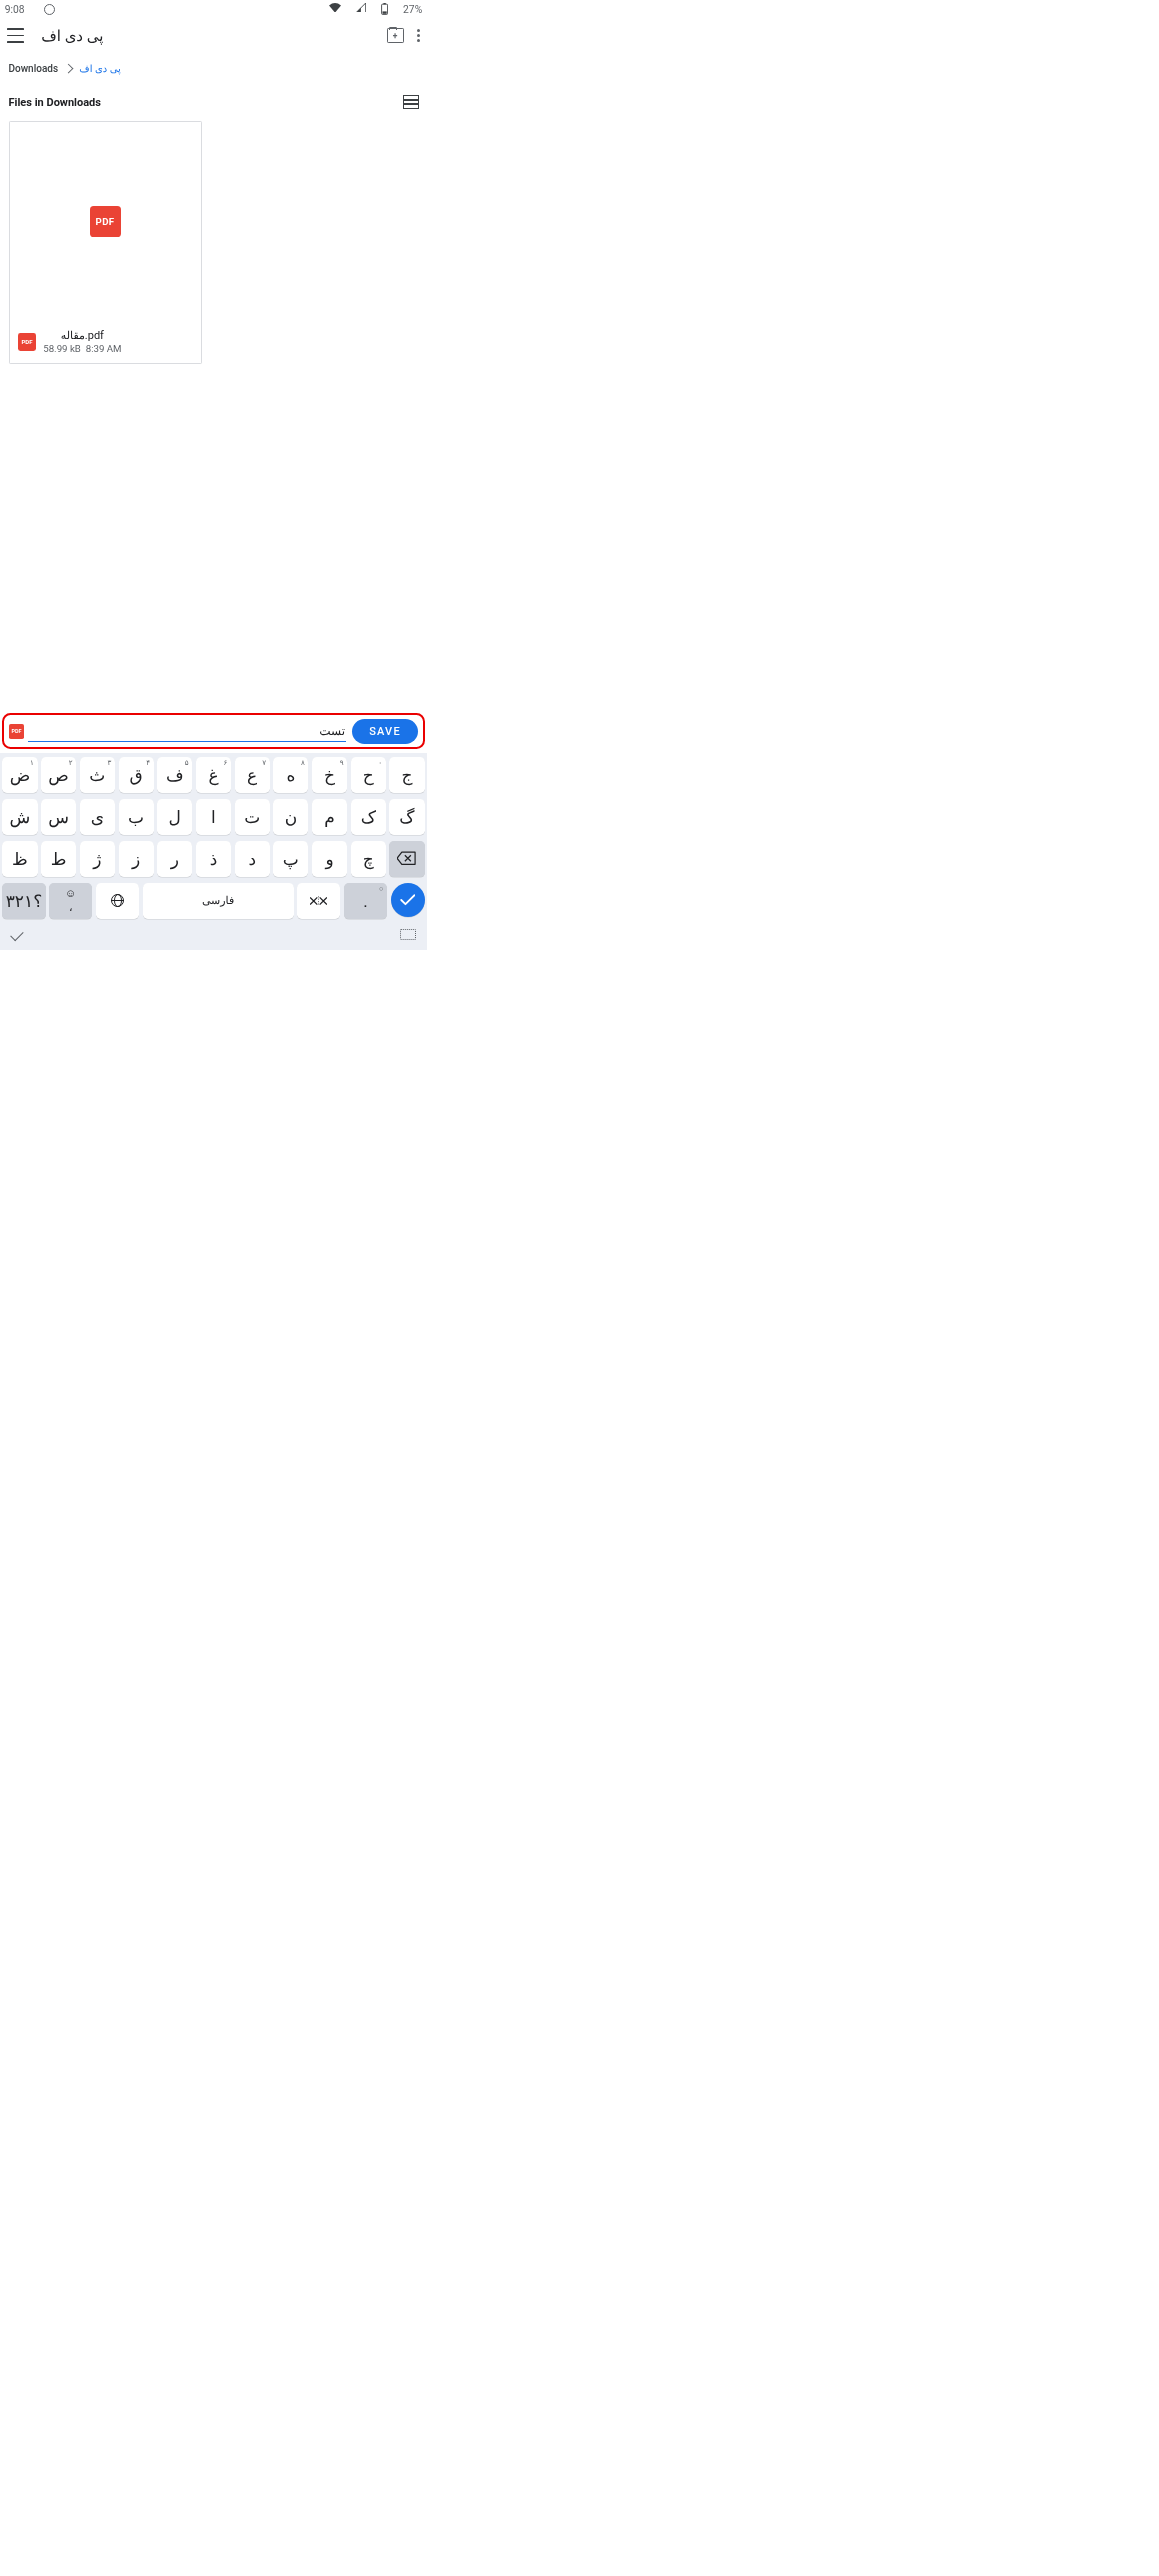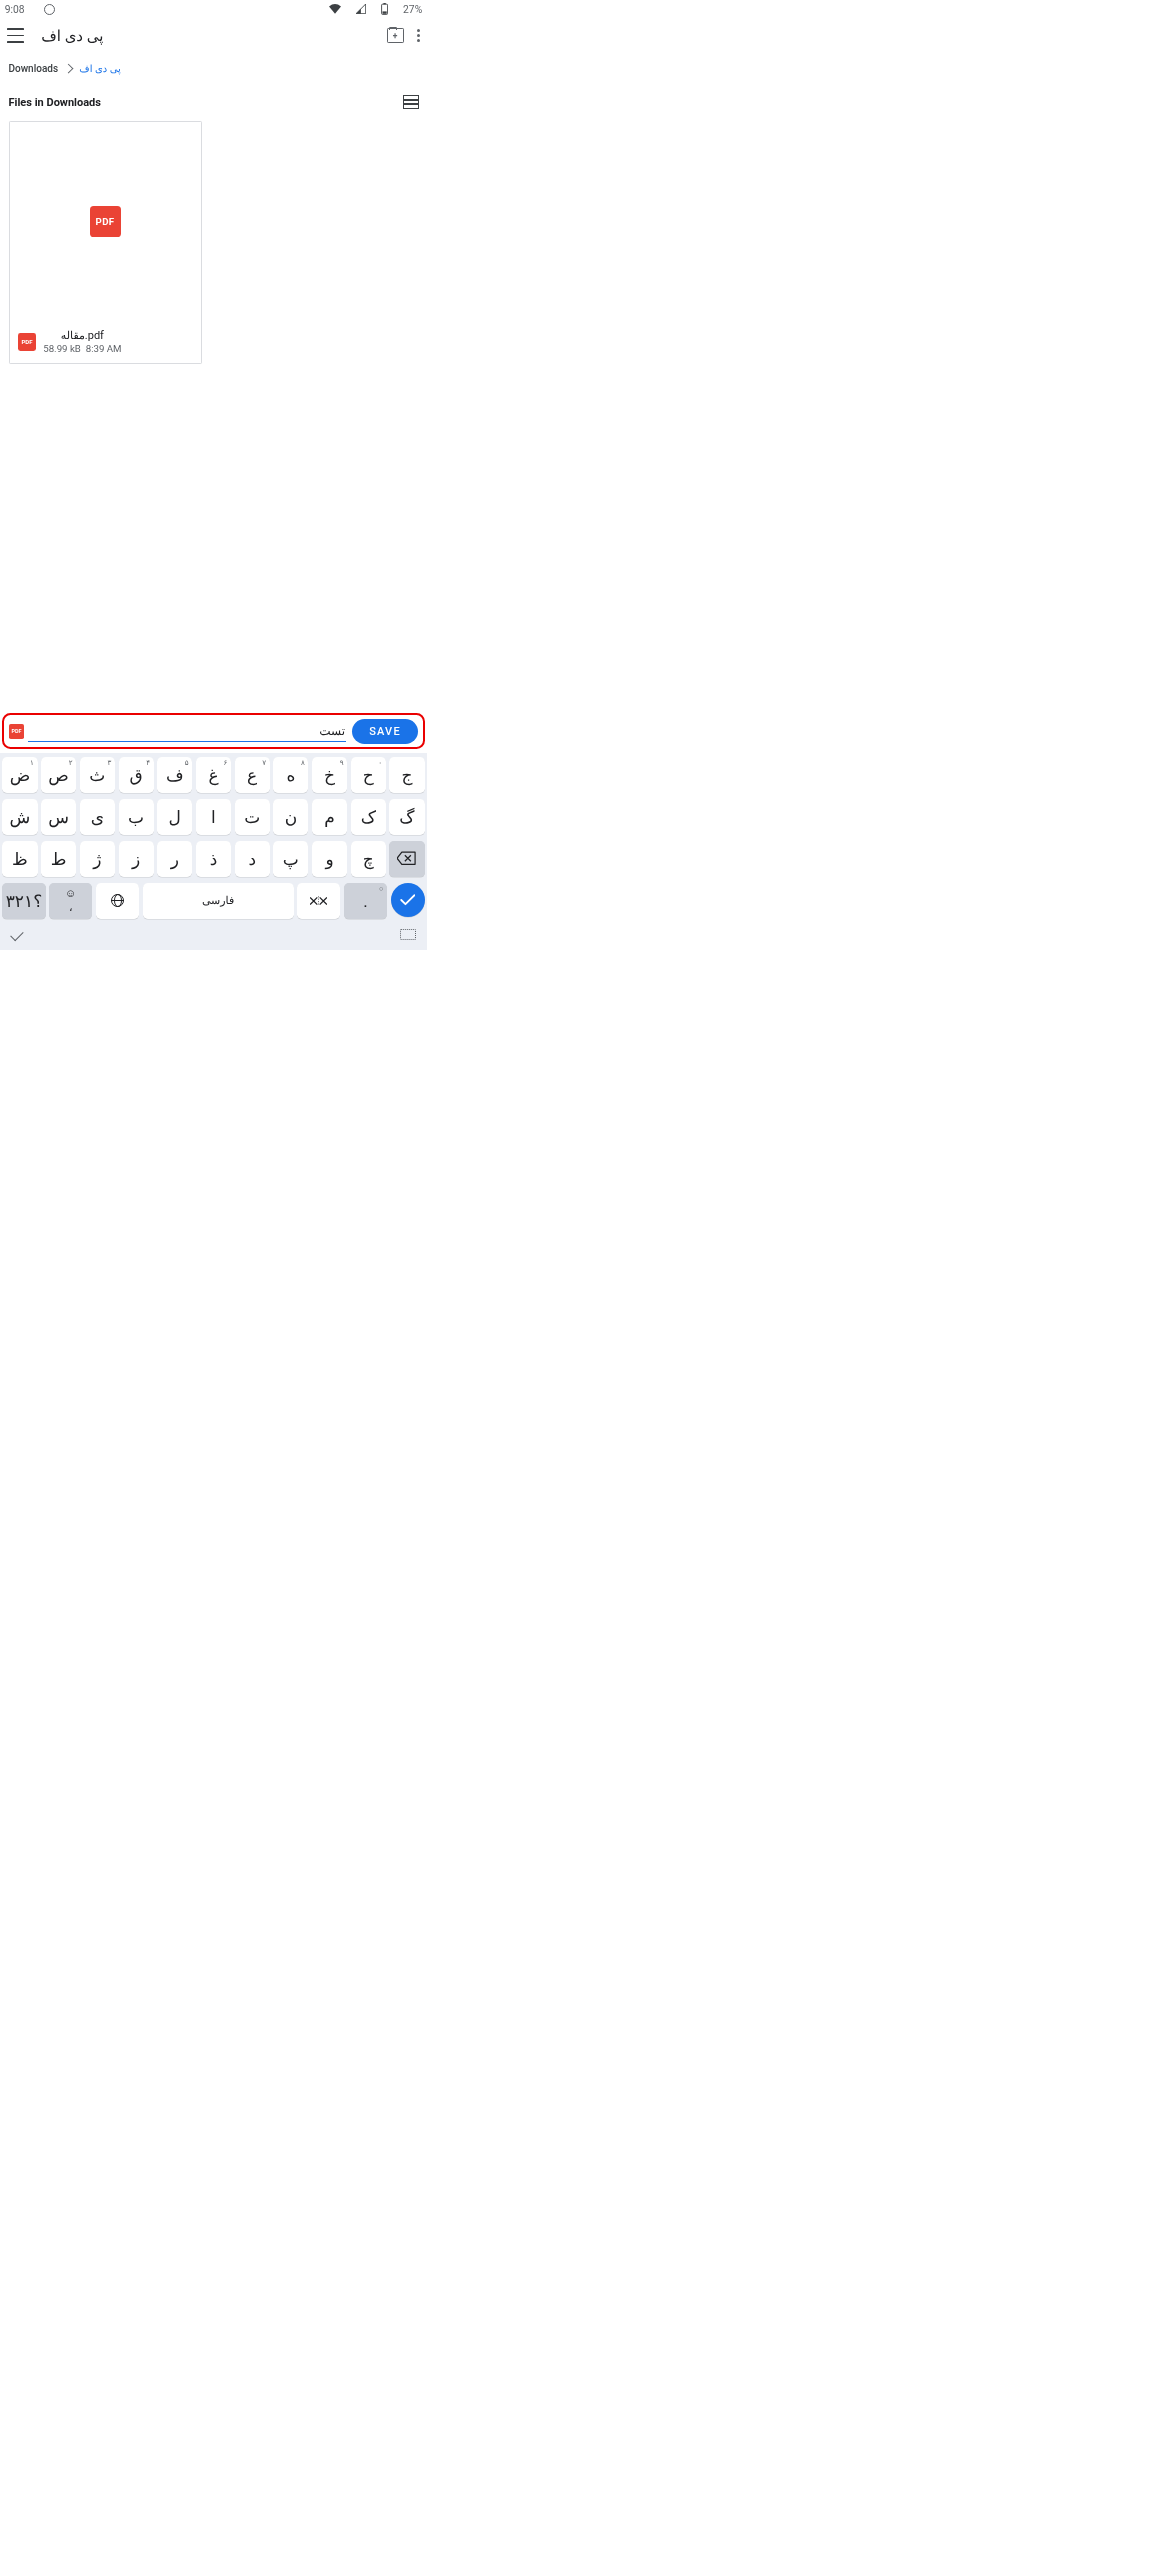--- a/index.html
+++ b/index.html
@@ -1,20 +1,20 @@
 <!DOCTYPE html>
 <html style="font-size:9.7px"><head>
 <meta charset="utf-8">
 <style>
 * { margin: 0; padding: 0; box-sizing: border-box; font-family: Roboto, Arial, sans-serif; }
 body { width: 427px; height: 950px; background: #fff; display: flex; flex-direction: column; overflow: hidden; }
 
 .status-bar { height: 18px; display: flex; align-items: center; padding: 0 4.8px; font-size: 10.3px; color: #5f6368; }
 .status-left { display: flex; align-items: center; gap: 19px; }
-.status-right { margin-left: auto; display: flex; align-items: center; gap: 15px; }
+.status-right { margin-left: auto; display: flex; align-items: flex-start; gap: 15px; }
 .threads-icon { width: 11px; height: 11px; border: 1.1px solid #5f6368; border-radius: 50%; position: relative; }
 
 .app-bar { height: 35px; display: flex; align-items: center; padding: 0 7.2px; }
 .hamburger { width: 17px; height: 14.5px; display: flex; flex-direction: column; justify-content: space-between; margin-right: 17px; }
 .hamburger span { height: 1.8px; background: #3c4043; border-radius: 0.6px; }
 .app-title { font-size: 15px; color: #202124; font-weight: 400; }
 .app-bar-right { margin-left: auto; display: flex; align-items: center; gap: 13.3px; }
 .new-folder { width: 17px; height: 14.5px; border: 1.2px solid #5f6368; border-radius: 1.2px; position: relative; }
 .new-folder::before { content: ''; position: absolute; top: -2.4px; left: 1.2px; width: 6px; height: 2.4px; border: 1.2px solid #5f6368; border-bottom: none; border-radius: 1.2px 1.2px 0 0; }
 .new-folder::after { content: '+'; position: absolute; top: 50%; left: 50%; transform: translate(-50%, -50%); font-size: 8.5px; color: #5f6368; font-weight: bold; }

